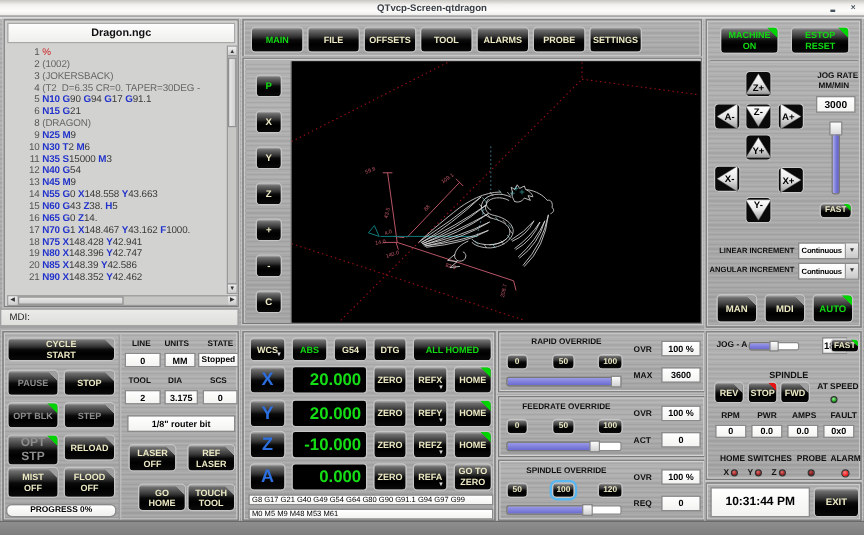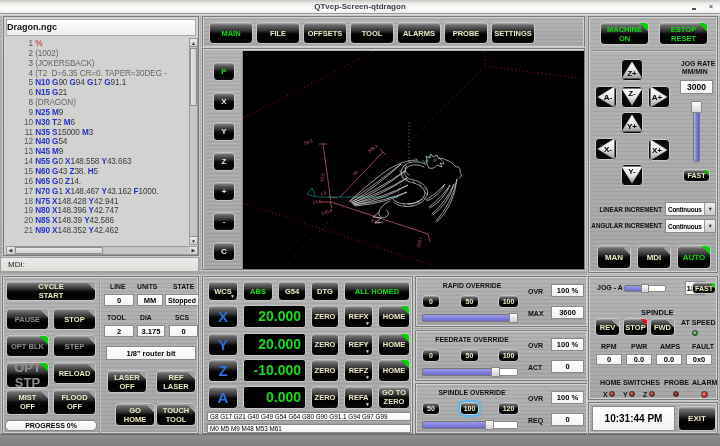--- a/index.html
+++ b/index.html
@@ -29,21 +29,21 @@
 </style></head>
 <body>
 <div id="title">
     <div style="width:100%;text-align:center;font-size:8px;font-weight:bold;color:#3a3f46;line-height:14px;">QTvcp-Screen-qtdragon</div>
 <div class="abs" style="right:24px;top:8px;width:4px;height:1.5px;background:#46525e;"></div>
 <div class="abs" style="right:7px;top:3px;font-size:7px;font-weight:bold;color:#46525e;">×</div>
   </div>
 <div class="abs metal" style="left:0;top:14px;width:720px;height:420px;"></div>
 <div class="abs" style="left:0;top:14px;width:720px;height:2px;background:#dcdcdc;"></div>
 <div class="abs panel" style="left:3px;top:16px;width:196px;height:240px;background:#d2d2d0;">
-<div class="abs" style="left:2px;top:2px;width:190px;height:17px;background:linear-gradient(180deg,#fdfdfd,#efefec);border:1px solid #a8a8a8;text-align:left;font-size:9px;font-weight:bold;color:#101010;line-height:15px;">Dragon.ngc</div>
+<div class="abs" style="left:2px;top:2px;width:190px;height:17px;background:linear-gradient(180deg,#fdfdfd,#efefec);border:1px solid #a8a8a8;text-align:center;font-size:9px;font-weight:bold;color:#101010;line-height:15px;">Dragon.ngc</div>
 <div class="abs" style="left:2px;top:21px;width:182px;height:207px;overflow:hidden;font-family:'Liberation Mono',monospace;font-size:8.2px;letter-spacing:-0.1px;color:#333;padding-top:1px;line-height:9.85px;">
       <div class="gl"><b class="ln">1</b> <i class="pct">%</i></div>
       <div class="gl"><b class="ln">2</b> <i class="cmt">(1002)</i></div>
       <div class="gl"><b class="ln">3</b> <i class="cmt">(JOKERSBACK)</i></div>
       <div class="gl"><b class="ln">4</b> <i class="cmt">(T2  D=6.35 CR=0. TAPER=30DEG -</i></div>
       <div class="gl"><b class="ln">5</b> <i class="nw">N10</i> <i class="gw">G</i><i class="num">90</i> <i class="gw">G</i><i class="num">94</i> <i class="gw">G</i><i class="num">17</i> <i class="gw">G</i><i class="num">91.1</i></div>
       <div class="gl"><b class="ln">6</b> <i class="nw">N15</i> <i class="gw">G</i><i class="num">21</i></div>
       <div class="gl"><b class="ln">8</b> <i class="cmt">(DRAGON)</i></div>
       <div class="gl"><b class="ln">9</b> <i class="nw">N25</i> <i class="gw">M</i><i class="num">9</i></div>
       <div class="gl"><b class="ln">10</b> <i class="nw">N30</i> <i class="gw">T</i><i class="num">2</i> <i class="gw">M</i><i class="num">6</i></div>
@@ -237,21 +237,21 @@
 <div class="btn" style="left:48px;top:228px;width:34px;height:24px;font-size:8px;">MDI<i class="fold"></i></div>
 <div class="btn grn" style="left:88px;top:228px;width:34px;height:24px;font-size:8px;">AUTO<i class="foldg"></i></div>
 </div>
 <div class="abs metal panel" style="left:2px;top:276px;width:197px;height:158px;">
 <div class="abs" style="left:96px;top:2px;width:2px;height:154px;background:linear-gradient(90deg,#8a8a8a,#cfcfcf);"></div>
 <div class="btn" style="left:3px;top:4px;width:90px;height:20px;font-size:7.5px;">CYCLE<br>START<i class="fold"></i></div>
 <div class="btn gry" style="left:3px;top:31px;width:43px;height:22px;font-size:7.5px;">PAUSE<i class="fold"></i></div>
 <div class="btn" style="left:50px;top:31px;width:43px;height:22px;font-size:7.5px;">STOP<i class="fold"></i></div>
 <div class="btn gry" style="left:3px;top:58px;width:43px;height:22px;font-size:7.5px;">OPT BLK<i class="foldg"></i></div>
 <div class="btn gry" style="left:50px;top:58px;width:43px;height:22px;font-size:7.5px;">STEP<i class="fold"></i></div>
-<div class="btn gry" style="left:3px;top:85px;width:43px;height:26px;font-size:13px;">OPT STP<i class="foldg"></i></div>
+<div class="btn gry" style="left:3px;top:85px;width:43px;height:26px;font-size:10px;">OPT STP<i class="foldg"></i></div>
 <div class="btn" style="left:50px;top:85px;width:43px;height:22px;font-size:7.5px;">RELOAD<i class="fold"></i></div>
 <div class="btn" style="left:3px;top:112px;width:43px;height:26px;font-size:7.5px;">MIST<br>OFF<i class="fold"></i></div>
 <div class="btn" style="left:50px;top:112px;width:43px;height:26px;font-size:7.5px;">FLOOD<br>OFF<i class="fold"></i></div>
 <div class="abs" style="left:2px;top:143px;width:92px;height:11px;background:linear-gradient(180deg,#fff,#f0f0ee);border:1px solid #888;border-radius:5px;text-align:center;font-size:7px;font-weight:bold;color:#000;line-height:10px;">PROGRESS 0%</div>
 <div class="lbl" style="left:13px;top:6px;font-size:6.8px;left:107px;">LINE</div>
 <div class="lbl" style="left:134px;top:6px;font-size:6.8px;">UNITS</div>
 <div class="lbl" style="left:170px;top:6px;font-size:6.8px;">STATE</div>
 <div class="wbox" style="left:101px;top:17px;width:30px;height:12px;font-size:7.5px;">0</div>
 <div class="wbox" style="left:134px;top:17px;width:26px;height:12px;font-size:7.5px;">MM</div>
 <div class="wbox" style="left:162px;top:17px;width:34px;height:12px;font-size:7px;">Stopped</div>

